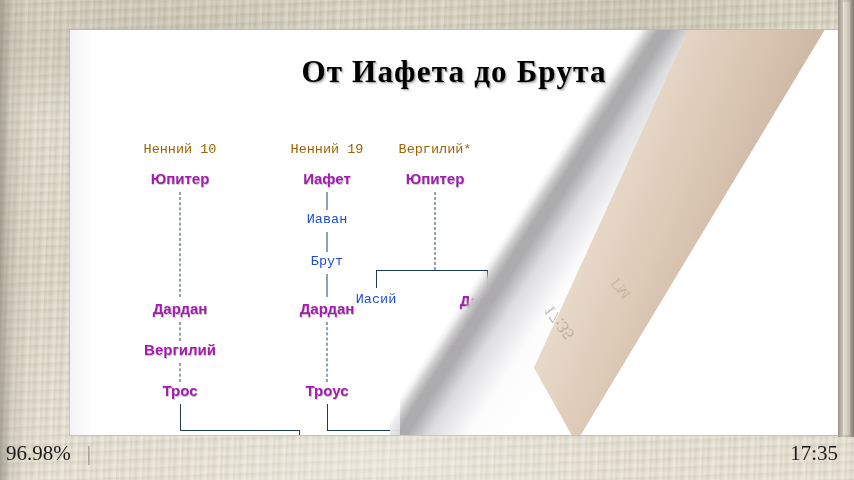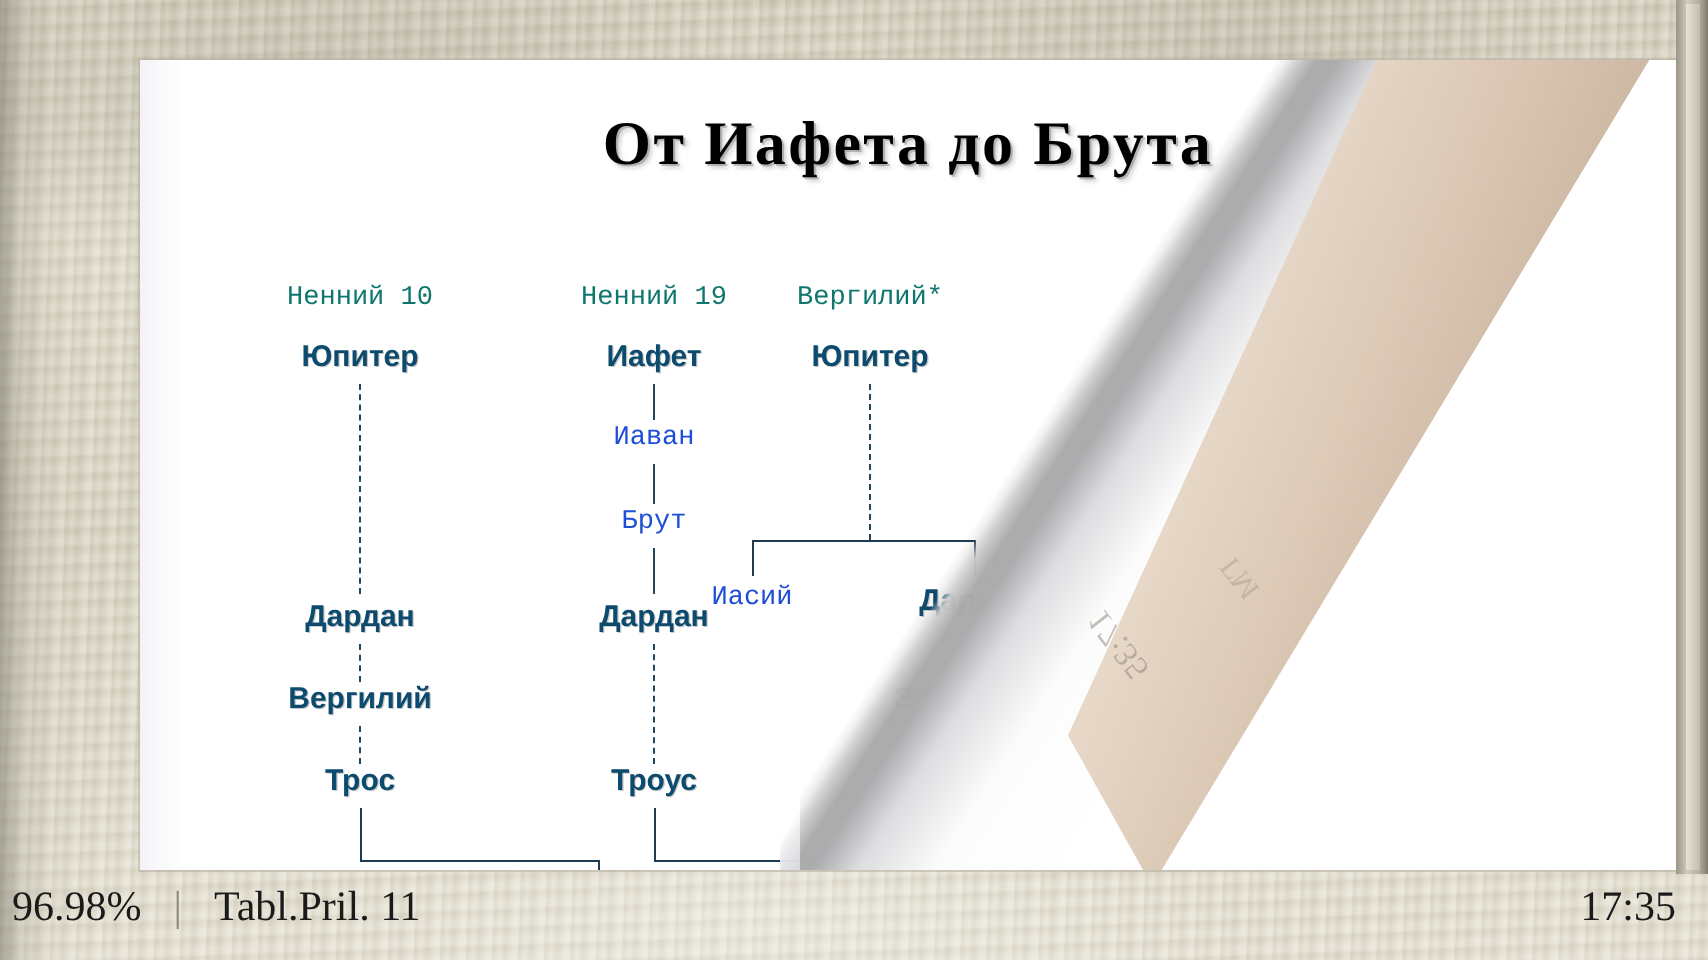--- a/index.html
+++ b/index.html
@@ -62,27 +62,27 @@
     font-size:31px;
     letter-spacing:1.2px;
     color:#000;
     text-shadow:1px 1px 0 rgba(140,140,140,.55), 2px 2px 2px rgba(120,120,120,.35);
   }
 
   
   .col{position:absolute;top:0;width:150px;text-align:center;}
   .colhead{
     font-family:"Liberation Mono","DejaVu Sans Mono",monospace;
-    font-size:13.5px;color:#0f766e;white-space:nowrap;
+    font-size:13.5px;color:#a16207;white-space:nowrap;
     position:absolute;top:112px;left:50%;transform:translateX(-50%);
   }
   .node{
     position:absolute;left:50%;transform:translateX(-50%);
     font-family:"Liberation Sans", sans-serif;
-    font-weight:bold;font-size:15px;color:#0c4a6e;white-space:nowrap;
+    font-weight:bold;font-size:15px;color:#a21caf;white-space:nowrap;
     text-shadow:.6px .6px 0 rgba(150,150,150,.5);
   }
   .node.dim{
     font-weight:normal;color:#1d4ed8;
     font-family:"Liberation Mono","DejaVu Sans Mono",monospace;
     font-size:13.5px;text-shadow:none;
   }
   .vline{
     position:absolute;left:50%;transform:translateX(-.5px);
     width:1.4px;
@@ -278,16 +278,15 @@
 </div>
 
 <div id="right-edge">
   <div id="right-edge-inner"></div>
 </div>
 
 <div id="statusbar">
   <div id="status-left">
     <span>96.98%</span>
     <span id="status-sep">|</span>
-    <span>Tabl.Pril. 11</span>
   </div>
   <div id="status-clock">17:35</div>
 </div>
 
 </body></html>

